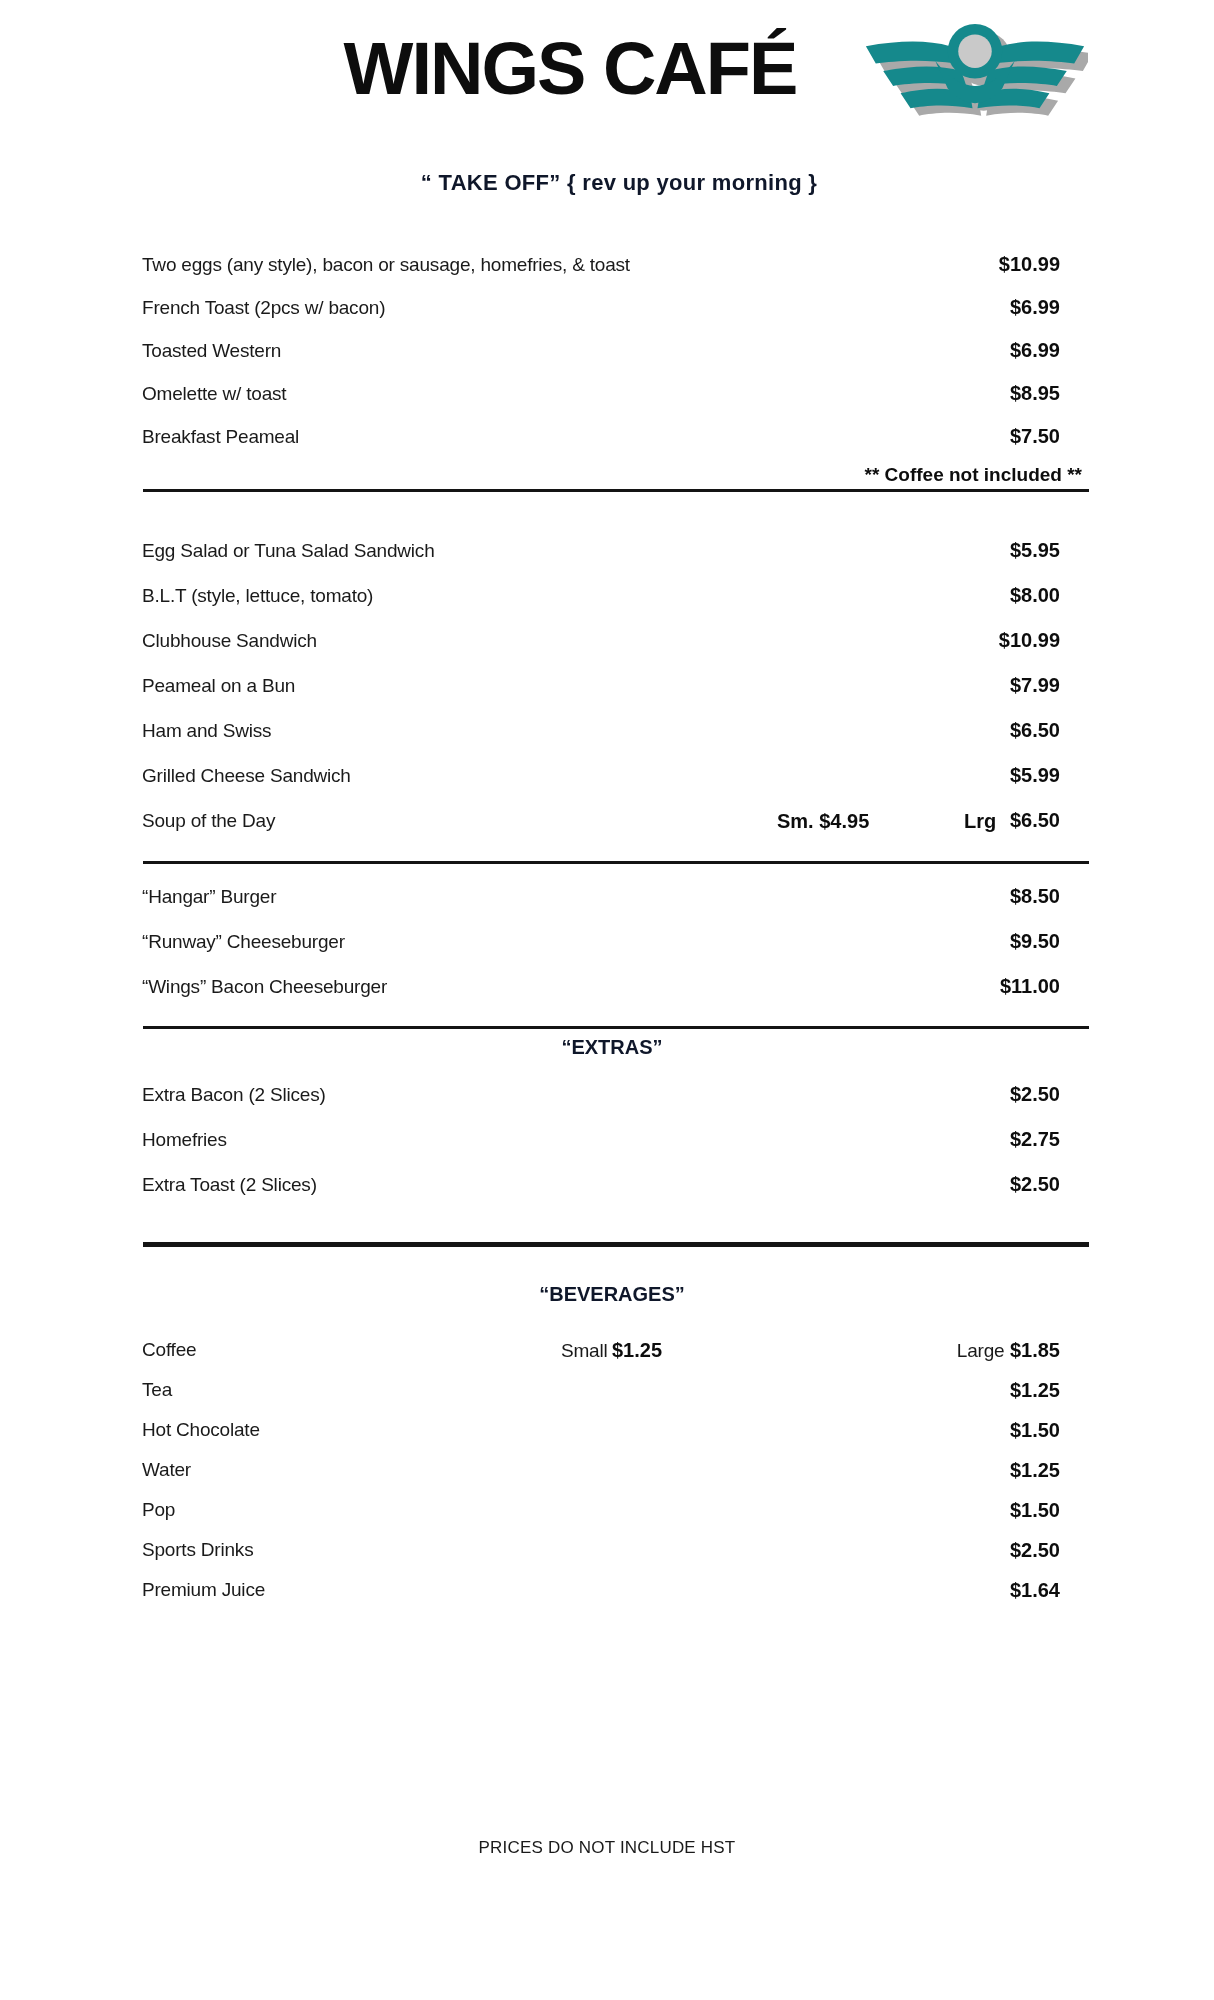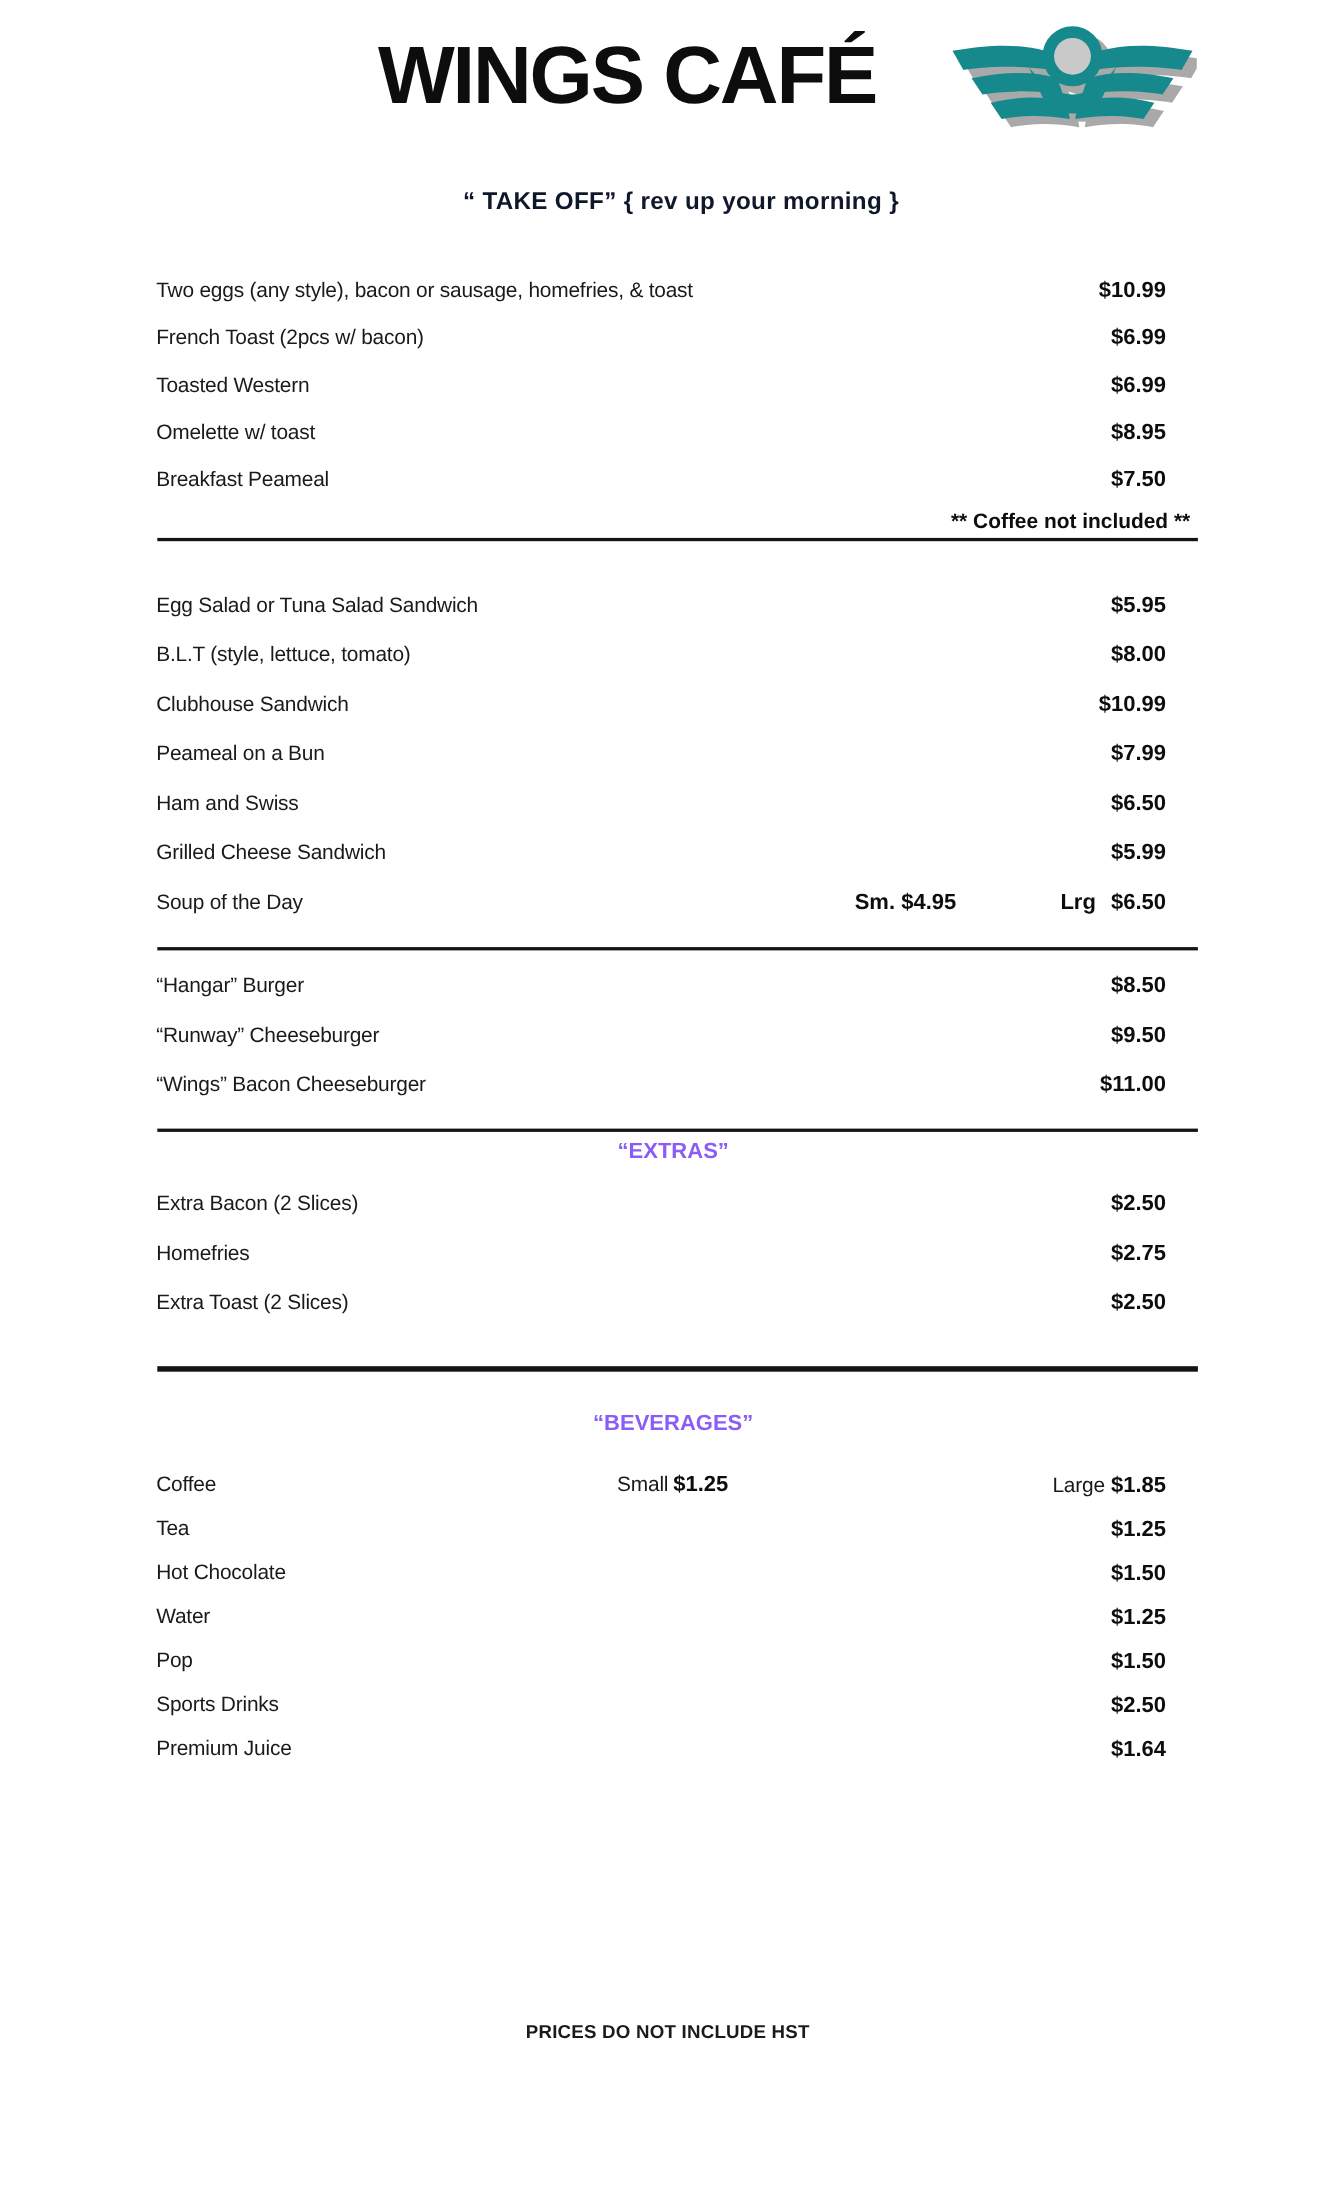--- a/index.html
+++ b/index.html
@@ -31,32 +31,32 @@
   .section{position:absolute;left:142px;width:940px;}
   .row{
     height:43px;display:flex;align-items:center;
     padding-right:22px;box-sizing:border-box;position:relative;
   }
   .lunch-row,.burger-row,.extra-row{height:45px;justify-content:space-between;}
   .bev-row{height:40px;}
   .name{font-size:19px;letter-spacing:-0.2px;color:#1a1a1a;white-space:nowrap;}
   .price{margin-left:auto;font-weight:bold;font-size:20px;color:#0d0d0d;white-space:nowrap;}
   .note{height:34px;line-height:34px;text-align:right;font-weight:bold;font-size:19px;color:#0d0d0d;}
-  .heading{height:40px;line-height:30px;text-align:center;font-weight:bold;font-size:20px;color:#8b5cf6;}
+  .heading{height:40px;line-height:30px;text-align:center;font-weight:bold;font-size:20px;color:#0f172a;}
   .mid{position:absolute;top:50%;transform:translateY(-50%);white-space:nowrap;}
   .bold{font-weight:bold;font-size:20px;color:#0d0d0d;}
   .size-label{font-size:19px;letter-spacing:-0.2px;color:#1a1a1a;}
   .divider{position:absolute;left:143px;width:946px;background:#141414;}
   #divider-1{top:489px;height:3px;}
   #divider-2{top:861px;height:3px;}
   #divider-3{top:1026px;height:3px;}
   #divider-4{top:1242px;height:5px;}
   #footer-note{
     left:0;right:0;top:1838px;text-align:center;
-    font-size:17px;letter-spacing:0.2px;color:#1a1a1a;font-weight:bold;
+    font-size:17px;letter-spacing:0.2px;color:#1a1a1a;
   }
 </style>
 </head>
 <body>
 
 <div class="abs" id="page-title">WINGS CAFÉ</div>
 
 <div class="abs" id="logo">
   <svg width="226" height="124" viewBox="0 0 180 100" xmlns="http://www.w3.org/2000/svg">
 

